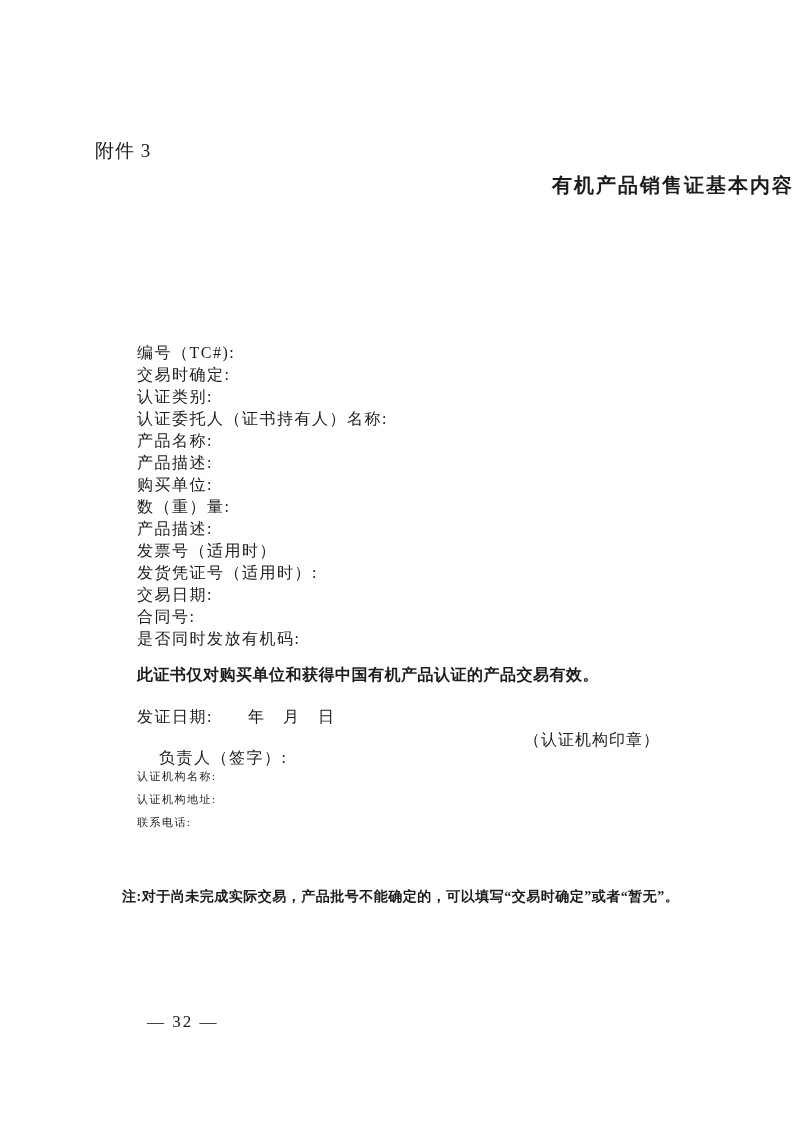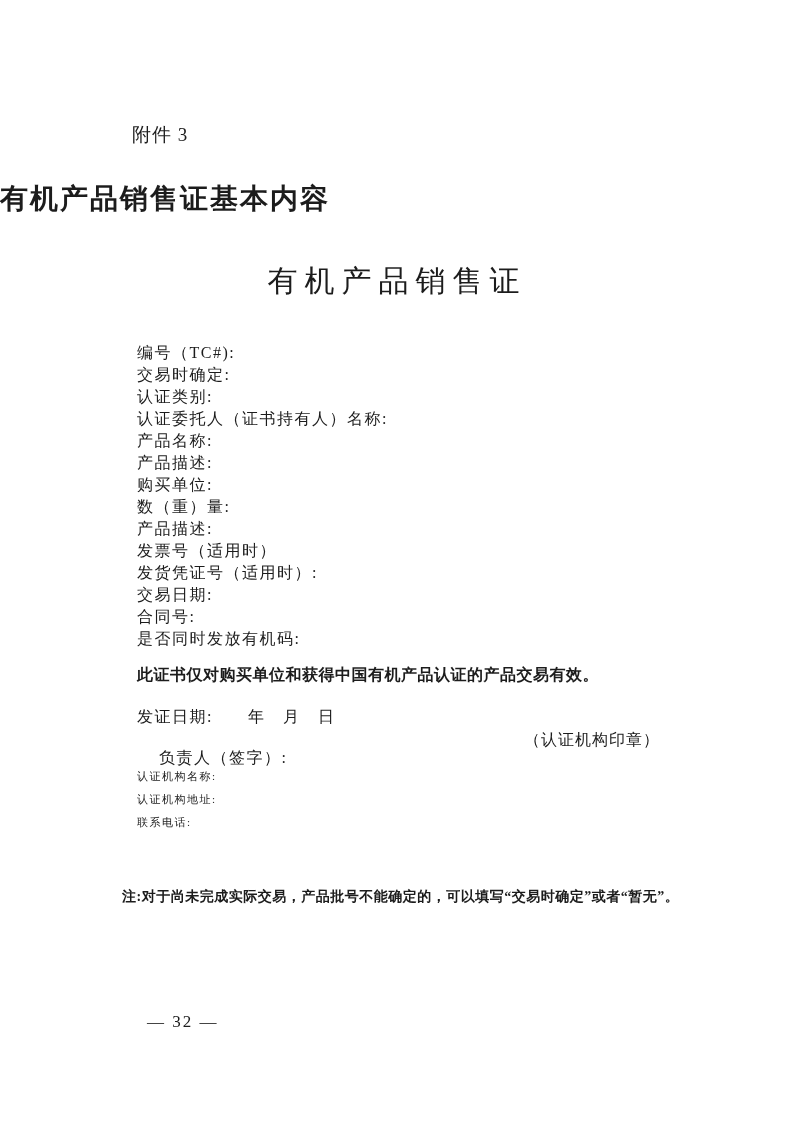--- a/index.html
+++ b/index.html
@@ -12,32 +12,31 @@
     width: 794px;
     height: 1123px;
     background: #ffffff;
     color: #1c1c1c;
     font-family: "Liberation Serif", "DejaVu Serif", serif;
     overflow: hidden;
   }
   .attachment-label {
     position: absolute;
     left: 95px;
-    top: 122px;
+    top: 138px;
     font-size: 19px;
     letter-spacing: 1px;
-    margin-left: 37px;
   }
   .doc-title {
     position: absolute;
     left: 0;
-    top: 180px;
+    top: 172px;
     width: 100%;
-    text-align: left;
-    font-size: 28px;
+    text-align: right;
+    font-size: 20px;
     font-weight: bold;
     letter-spacing: 2px;
     white-space: nowrap;
   }
   .cert-title {
     position: absolute;
     left: 0;
     top: 261px;
     width: 100%;
     text-align: center;
@@ -116,21 +115,20 @@
 </style>
 </head>
 <body>
 
 <div class="page">
 
   <div class="attachment-label">附件 3</div>
 
   <div class="doc-title">有机产品销售证基本内容</div>
 
-  <div class="cert-title">有机产品销售证</div>
 
   <div class="field-list">
     <div class="field-row">编号（TC#):</div>
     <div class="field-row">交易时确定:</div>
     <div class="field-row">认证类别:</div>
     <div class="field-row">认证委托人（证书持有人）名称:</div>
     <div class="field-row">产品名称:</div>
     <div class="field-row">产品描述:</div>
     <div class="field-row">购买单位:</div>
     <div class="field-row">数（重）量:</div>

